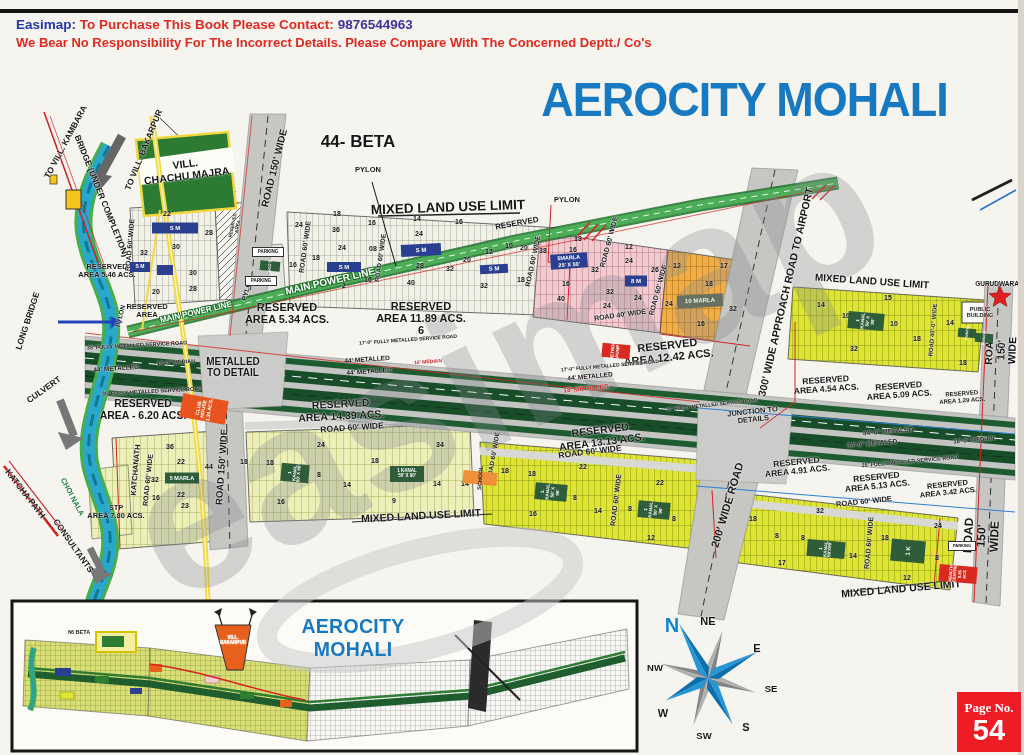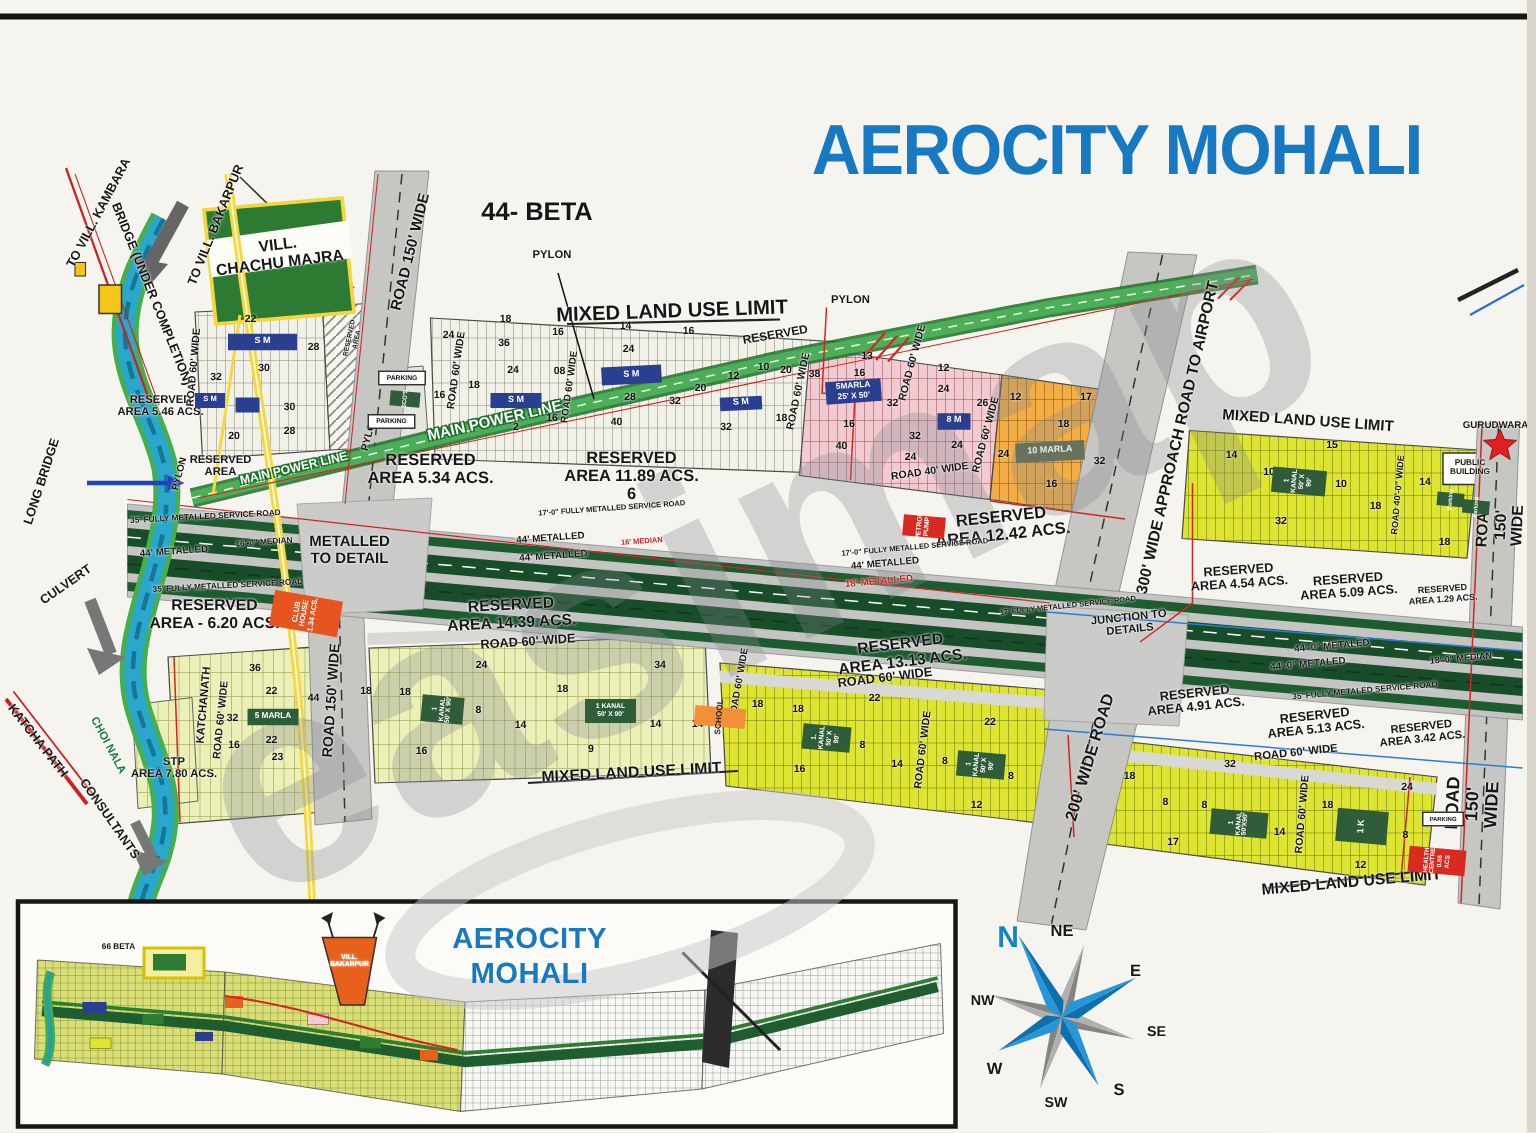--- a/index.html
+++ b/index.html
@@ -35,20 +35,24 @@
   .badge-label{font-family:"Liberation Serif",serif;font-size:13px;font-weight:700;}
   .badge-num{font-size:29px;font-weight:800;line-height:1;}
 </style>
 </head>
 <body>
 
 <div class="page">
   <div class="topbar"></div>
   <div class="edge-right"></div>
 
+  <div class="header">
+    <div><span class="brand">Easimap:</span> <span class="contact">To Purchase This Book Please Contact:</span> <span class="phone">9876544963</span></div>
+    <div class="disclaimer">We Bear No Responsibility For The Incorrect Details. Please Compare With The Concerned Deptt./ Co's</div>
+  </div>
 
   <div class="title-2">AEROCITY MOHALI</div>
 
   <svg id="mapsvg" width="1024" height="755" viewBox="0 0 1024 755">
     <defs>
       <pattern id="pw" width="6" height="15" patternUnits="userSpaceOnUse">
         <rect width="6" height="15" fill="#f2f1e8"></rect>
           <path d="M0,0 V15" stroke="#97958a" stroke-width="0.8"></path>
           <path d="M0,0 H6" stroke="#97958a" stroke-width="0.8"></path>
       </pattern>
@@ -501,13 +505,17 @@
       <div class="mlabel compass-pt" style="left: 757px; top: 648px; transform: translate(-50%, -50%) rotate(0deg); font-size: 11px;">E</div>
       <div class="mlabel compass-pt" style="left: 771px; top: 689px; transform: translate(-50%, -50%) rotate(0deg); font-size: 9.5px;">SE</div>
       <div class="mlabel compass-pt" style="left: 746px; top: 727px; transform: translate(-50%, -50%) rotate(0deg); font-size: 11px;">S</div>
       <div class="mlabel compass-pt" style="left: 704px; top: 736px; transform: translate(-50%, -50%) rotate(0deg); font-size: 9.5px;">SW</div>
       <div class="mlabel compass-pt" style="left: 663px; top: 713px; transform: translate(-50%, -50%) rotate(0deg); font-size: 11px;">W</div>
       <div class="mlabel compass-pt" style="left: 655px; top: 668px; transform: translate(-50%, -50%) rotate(0deg); font-size: 9.5px;">NW</div>
     </div>
 
   <div class="inset-title">AEROCITY MOHALI</div>
 
+  <div class="badge">
+    <div class="badge-label">Page No.</div>
+    <div class="badge-num">54</div>
+  </div>
 </div>
 
 </body></html>

